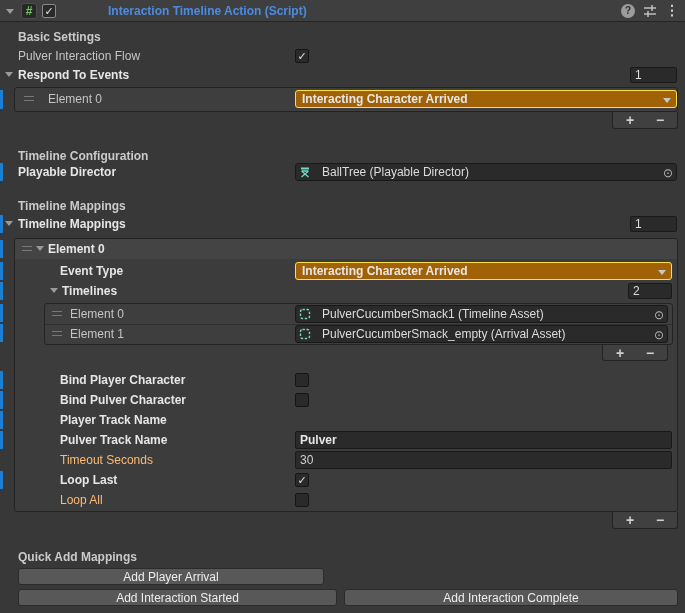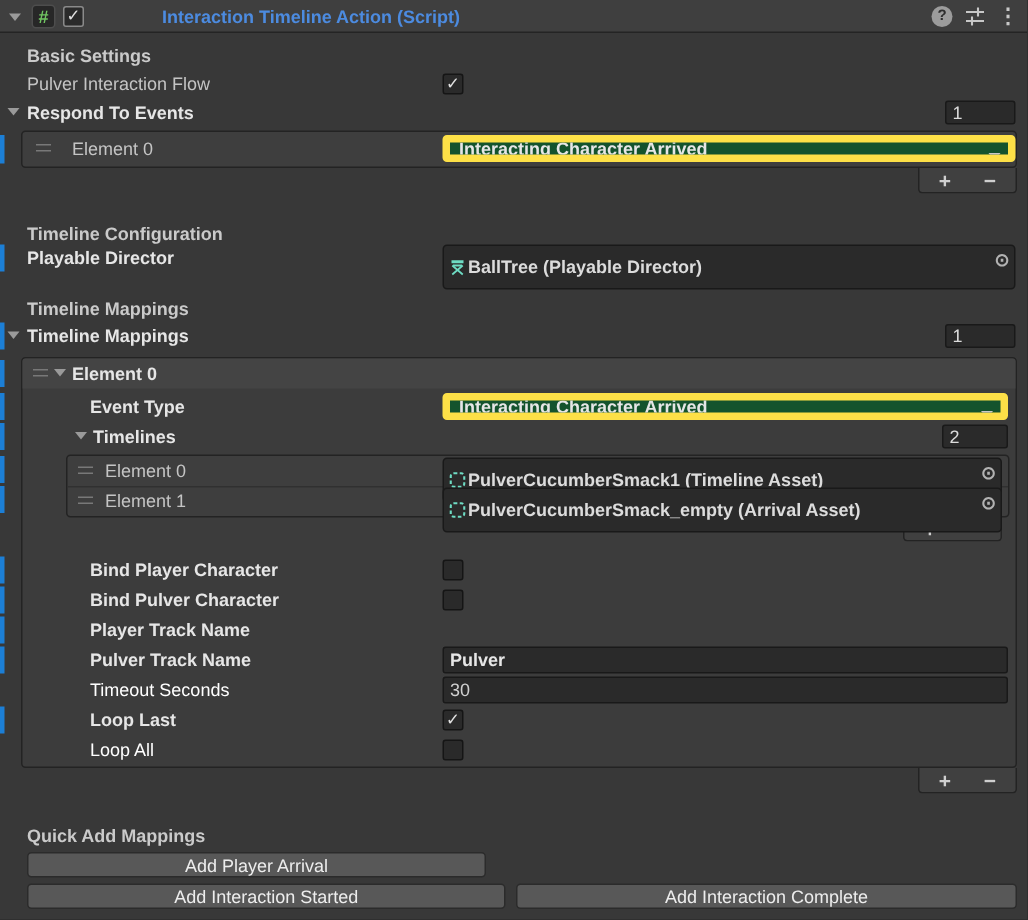--- a/index.html
+++ b/index.html
@@ -23,40 +23,40 @@
   .hdr-cbx { position:absolute; left:42px; top:4px; border-color:#8a8a8a; }
   .comp-title { position:absolute; left:62px; top:4px; font-weight:700; color:#4c8be0;padding-left:46px; }
   .help-icon { position:absolute; left:621px; top:4px; width:14px; height:14px; border-radius:50%;
     background:#9c9c9c; color:#2e2e2e; font-weight:700; font-size:10px; line-height:14px; text-align:center; }
   .presets-icon { position:absolute; left:643px; top:4px; }
   .kebab-icon { position:absolute; left:665px; top:2px; color:#c8c8c8; font-size:14px; font-weight:700; letter-spacing:0; }
   
   .row { position:absolute; left:0; width:685px; height:18px; }
   .label { position:absolute; top:3px; line-height:12px; white-space:nowrap; }
   .b { color:#e6e6e6; font-weight:700; }
-  .dim { color:#ffffff; }
+  .dim { color:#fdba74; }
   .hdr { font-weight:700; color:#cacaca; }
   .handle { position:absolute; top:6px; width:10px; height:5px;
     border-top:1px solid #787878; border-bottom:1px solid #787878; }
   .fold { position:absolute; top:6px; }
   
   .checkbox { position:absolute; left:295px; top:2px; }
-  .dd { position:absolute; top:0; left:295px; height:18px; background:#14532d;
-    border:5px solid #fde047; border-radius:3px; display:flex; align-items:center;
+  .dd { position:absolute; top:0; left:295px; height:18px; background:#a16207;
+    border:1px solid #fde047; border-radius:3px; display:flex; align-items:center;
     padding:0 18px 0 6px; color:#e6e6e6; font-weight:700; white-space:nowrap; overflow:hidden; }
   .dd-tri { position:absolute; right:5px; top:7px; border-top-color:#c8c8c8; }
   input.tf { position:absolute; top:0; left:295px; height:18px; background:#2a2a2a;
     border:1px solid #191919; border-radius:2px; color:#e6e6e6; font:inherit; font-weight:700;
     padding:0 4px; outline:none; }
   input.tf.normal { font-weight:400; color:#d0d0d0; }
   input.sizef { position:absolute; height:16px; background:#2a2a2a; border:1px solid #191919;
     border-radius:2px; color:#dcdcdc; font:inherit; padding:0 4px; outline:none; }
-  .of { position:absolute; top:0; left:295px; height:30px; background:#2a2a2a;
-    border:1px solid #191919; border-radius:3px; display:flex; align-items:center; gap:1px;
-    padding:0 18px 0 3px; color:#dcdcdc; font-weight:700; white-space:nowrap; overflow:hidden; }
+  .of { position:absolute; top:0; left:295px; height:18px; background:#2a2a2a;
+    border:1px solid #191919; border-radius:3px; display:flex; align-items:center; gap:11px;
+    padding:0 18px 0 3px; color:#dcdcdc; font-weight:400; white-space:nowrap; overflow:hidden; }
   .picker { position:absolute; right:3px; top:2px; color:#b2b2b2; font-size:12px; line-height:14px; }
   
   .box { position:absolute; background:#3e3e3e; border:1px solid #232323; border-radius:3px; }
   .bigbox { background:#3c3c3c; }
   .el-strip { position:absolute; background:#444444; border-radius:2px 2px 0 0; }
   .listfooter { position:absolute; background:#404040; border:1px solid #232323; border-top:none;
     border-radius:0 0 3px 3px; display:flex; align-items:center; justify-content:center; gap:0; }
   .fbtn { width:30px; text-align:center; color:#cfcfcf; font-size:14px; font-weight:700; line-height:14px; cursor:default; }
   .obar { position:absolute; left:0; width:3px; background:#1c7fd6; }
   .sep { position:absolute; height:1px; background:#303030; }

